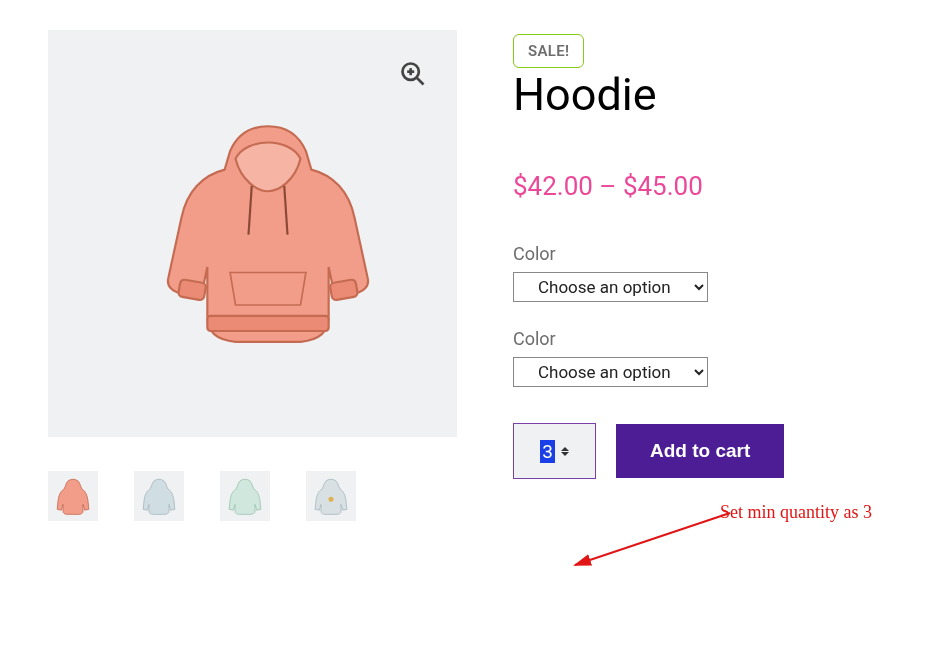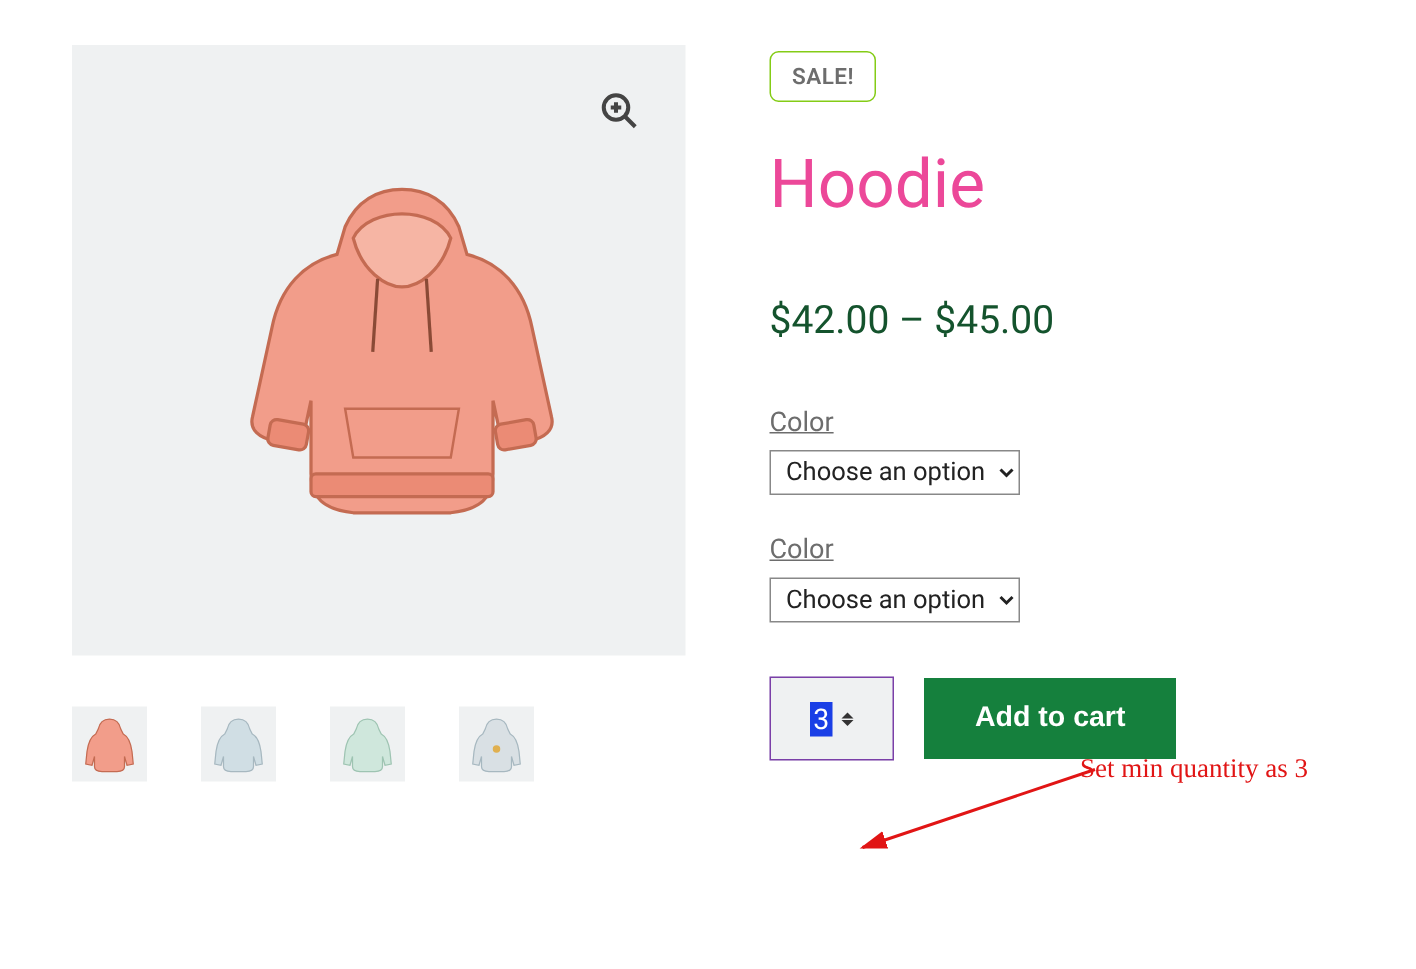--- a/index.html
+++ b/index.html
@@ -53,47 +53,45 @@
     border: 1px solid #84cc16;
     border-radius: 6px;
     padding: 7px 14px;
     font-size: 15px;
     color: #6d6d6d;
     font-weight: 600;
     letter-spacing: .3px;
   }
   .title {
     font-size: 45px;
-    color: #ec4899;
+    color: #000000;
     font-weight: 400;
-    margin-top: 28px;
   }
   .price {
     font-size: 26px;
-    color: #14532d;
+    color: #ec4899;
     margin-top: 50px;
   }
   .desc {
     font-size: 18px;
     color: #6d6d6d;
     margin-top: 36px;
   }
   .var-row { margin-top: 42px; }
   .var-row + .var-row { margin-top: 26px; }
   .var-label {
     font-size: 18px;
     color: #6d6d6d;
     margin-bottom: 8px;
-    text-decoration: underline;
   }
   select.var-select {
     font-size: 17px;
     border: 1px solid #888;
     background: #fff;
-    padding: 3px 6px;
+    padding: 3px 20px;
     font-family: inherit;
     color: #222;
   }
   .cart-row {
     display: flex;
     align-items: center;
     gap: 20px;
     margin-top: 36px;
   }
   .qty-box {
@@ -119,21 +117,21 @@
     gap: 1px;
   }
   .spin-up, .spin-down {
     width: 0; height: 0;
     border-left: 4px solid transparent;
     border-right: 4px solid transparent;
   }
   .spin-up { border-bottom: 4px solid #333; }
   .spin-down { border-top: 4px solid #333; }
   .add-cart {
-    background: #15803d;
+    background: #4c1d95;
     color: #fff;
     border: none;
     font-size: 19px;
     font-weight: 600;
     padding: 16px 34px;
     cursor: pointer;
   }
   .annotation {
     position: absolute;
     color: #e11515;

